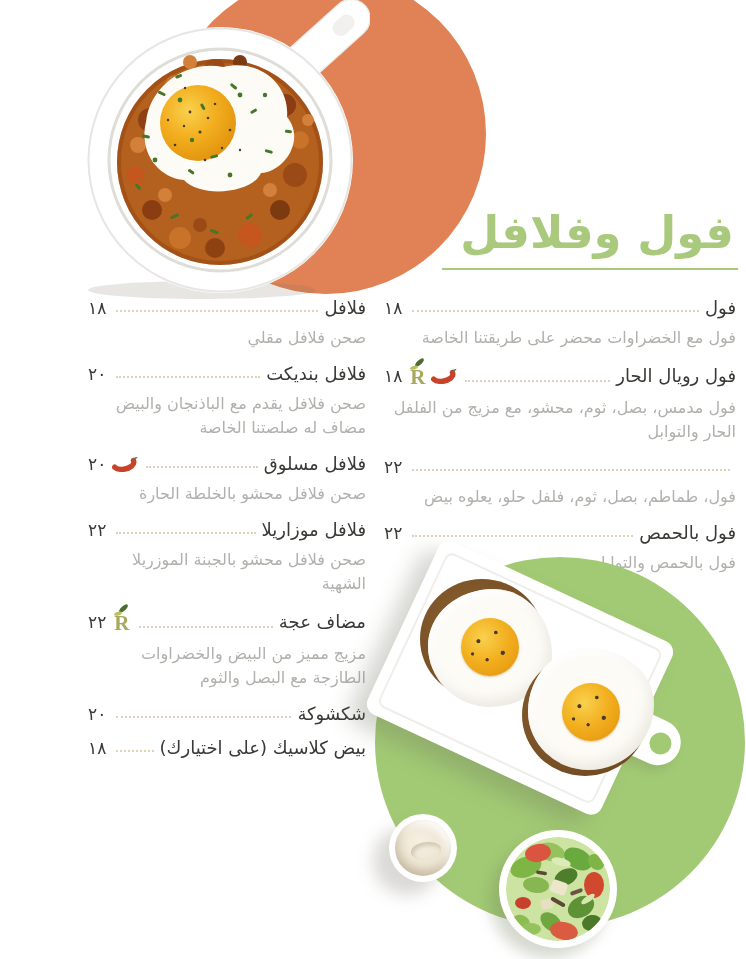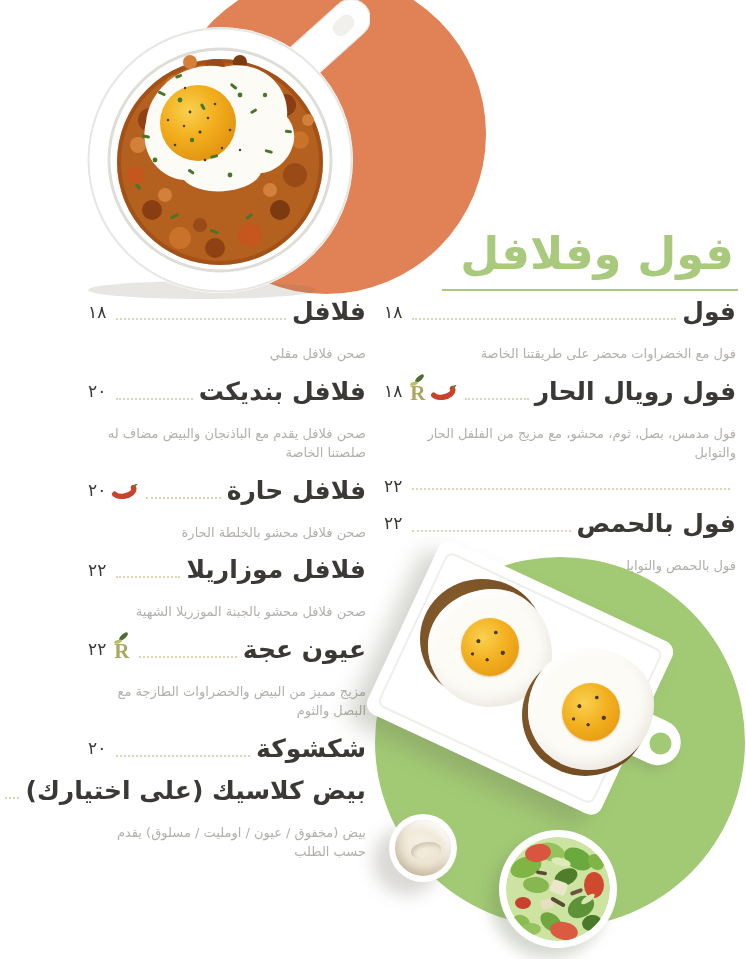--- a/index.html
+++ b/index.html
@@ -9,34 +9,34 @@
   }
   html,body{margin:0;padding:0;background:#fff;}
   .page{position:relative;width:746px;height:959px;background:#fff;overflow:hidden;
         font-family:"DejaVu Sans","Liberation Sans",sans-serif;direction:rtl;color:var(--text-dark);}
 
   
   .circle-top{position:absolute;left:166px;top:-26px;width:320px;height:320px;border-radius:50%;background:var(--orange);}
   .pan-photo{position:absolute;left:80px;top:0;width:290px;height:300px;}
 
   
-  .title{position:absolute;top:229px;right:8px;margin:0;font-size:45px;font-weight:600;
+  .title{position:absolute;top:208px;right:8px;margin:0;font-size:45px;font-weight:600;
          color:var(--title-green);letter-spacing:-1px;padding:0 4px 10px 18px;
          border-bottom:2px solid var(--title-green);line-height:1.1;}
 
   
   .col{position:absolute;top:297px;}
   .col-right{right:10px;width:352px;}
   .col-left{left:88px;width:278px;}
   .item{margin-bottom:13px;}
   .head{display:flex;align-items:center;}
-  .name{font-size:25px;font-weight:700;white-space:nowrap;color:var(--text-dark);}
+  .name{font-size:18px;font-weight:400;white-space:nowrap;color:var(--text-dark);}
   .leader{flex:1;border-bottom:2px dotted var(--leader-line);align-self:flex-end;margin:0 6px 6px;min-width:14px;}
   .price{font-size:17px;font-weight:400;color:var(--text-dark);margin-right:4px;white-space:nowrap;}
-  .desc{font-size:13px;line-height:1.5;color:var(--text-grey);margin-top:18px;}
+  .desc{font-size:16px;line-height:1.5;color:var(--text-grey);margin-top:8px;}
   .chili{display:inline-flex;margin:0 2px;}
   .royal{position:relative;font-family:"Liberation Serif","DejaVu Serif",serif;font-size:21px;
          font-weight:700;color:var(--logo-olive);line-height:1;margin:0 4px;padding-top:4px;}
   .royal .leaf{position:absolute;top:-3px;right:0;width:11px;height:5px;background:var(--leaf-green);
                border-radius:70% 30% 70% 30%;transform:rotate(-32deg);}
   .royal .leaf::after{content:"";position:absolute;left:-6px;top:2px;width:8px;height:4px;background:#b9c05e;
                border-radius:70% 30% 70% 30%;transform:rotate(28deg);}
 
   
   .circle-bottom{position:absolute;left:375px;top:557px;width:370px;height:370px;border-radius:50%;background:var(--green);}
@@ -203,20 +203,21 @@
     </div>
     <div class="desc">فول مدمس، بصل، ثوم، محشو، مع مزيج من الفلفل الحار والتوابل</div>
   </div>
 
   <div class="item">
     <div class="head">
       <span class="leader"></span>
 
       <span class="price">٢٢</span>
     </div>
+    <div class="desc">فول، طماطم، بصل، ثوم، فلفل حلو، يعلوه بيض</div>
   </div>
 
   <div class="item">
     <div class="head">
       <span class="name">فول بالحمص</span>
       <span class="leader"></span>
 
       <span class="price">٢٢</span>
     </div>
     <div class="desc">فول بالحمص والتوابل</div>
@@ -238,21 +239,21 @@
       <span class="name">فلافل بنديكت</span>
       <span class="leader"></span>
 
       <span class="price">٢٠</span>
     </div>
     <div class="desc">صحن فلافل يقدم مع الباذنجان والبيض مضاف له صلصتنا الخاصة</div>
   </div>
 
   <div class="item">
     <div class="head">
-      <span class="name">فلافل حارة</span>
+      <span class="name">فلافل مسلوق</span>
       <span class="leader"></span>
       <span class="chili">
         <svg width="26" height="17" viewBox="0 0 34 22" aria-hidden="true">
           <path d="M28 7 C 30.5 12.5 23.5 17.5 15.5 18.5 C 10.5 19.1 6 18 3.5 15.8" stroke="#c8432c" stroke-width="7" fill="none" stroke-linecap="round"></path>
           <path d="M27.2 5.2 q 2.8 -3.4 6.3 -2.6 q -1.6 3.6 -5.4 3.8 z" fill="#5c7d33"></path>
         </svg>
       </span>
 
       <span class="price">٢٠</span>
     </div>
@@ -264,21 +265,21 @@
       <span class="name">فلافل موزاريلا</span>
       <span class="leader"></span>
 
       <span class="price">٢٢</span>
     </div>
     <div class="desc">صحن فلافل محشو بالجبنة الموزريلا الشهية</div>
   </div>
 
   <div class="item">
     <div class="head">
-      <span class="name">عيون عجة</span>
+      <span class="name">مضاف عجة</span>
       <span class="leader"></span>
 
       <span class="royal"><span class="r-glyph">R</span><span class="leaf"></span></span>
       <span class="price">٢٢</span>
     </div>
     <div class="desc">مزيج مميز من البيض والخضراوات الطازجة مع البصل والثوم</div>
   </div>
 
   <div class="item">
     <div class="head">
@@ -289,21 +290,20 @@
     </div>
   </div>
 
   <div class="item">
     <div class="head">
       <span class="name">بيض كلاسيك (على اختيارك)</span>
       <span class="leader"></span>
 
       <span class="price">١٨</span>
     </div>
-    <div class="desc">بيض (مخفوق / عيون / اومليت / مسلوق) يقدم حسب الطلب</div>
   </div>
 </div>
 
   <div class="circle-bottom"></div>
 
   <div class="board">
     <div class="board-inner"></div>
     <div class="board-handle">
       <div class="board-hole"></div>
     </div>

